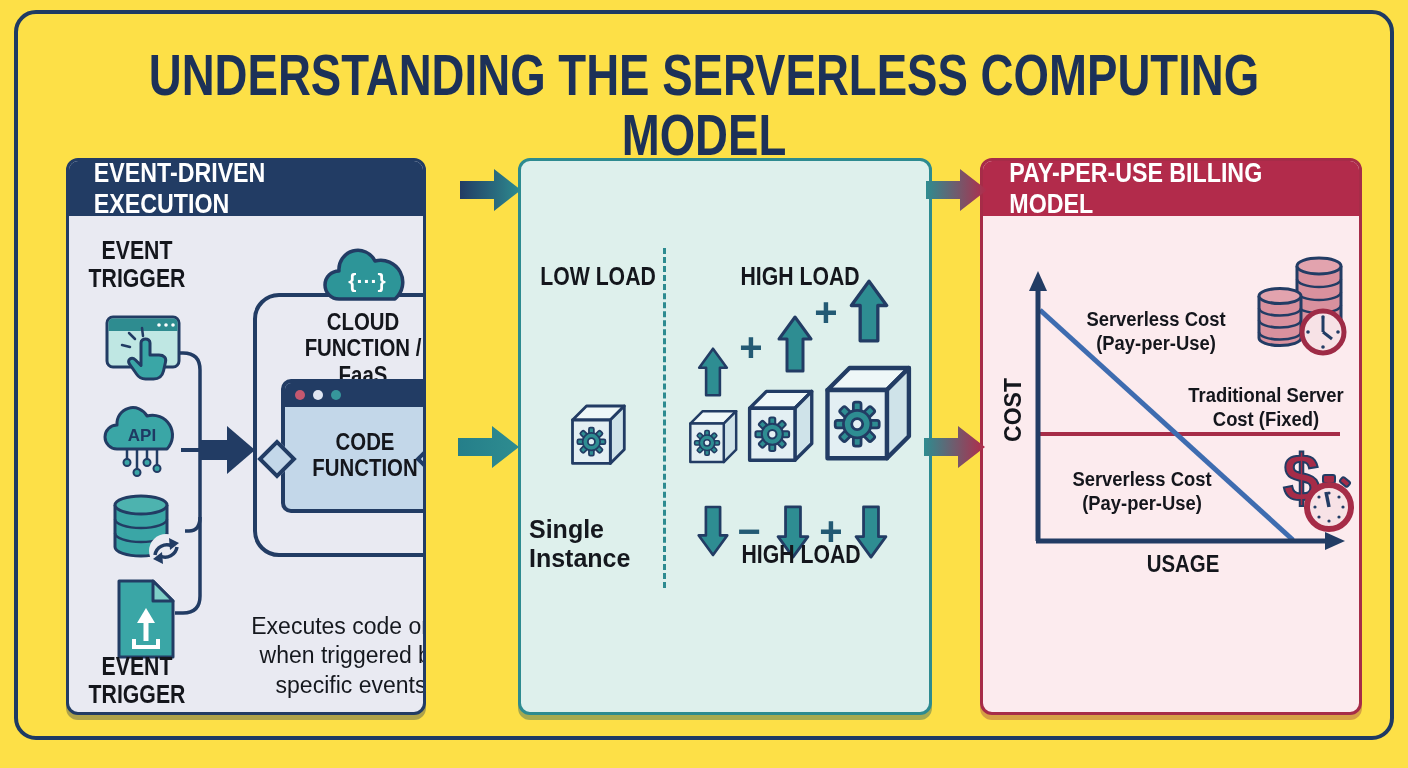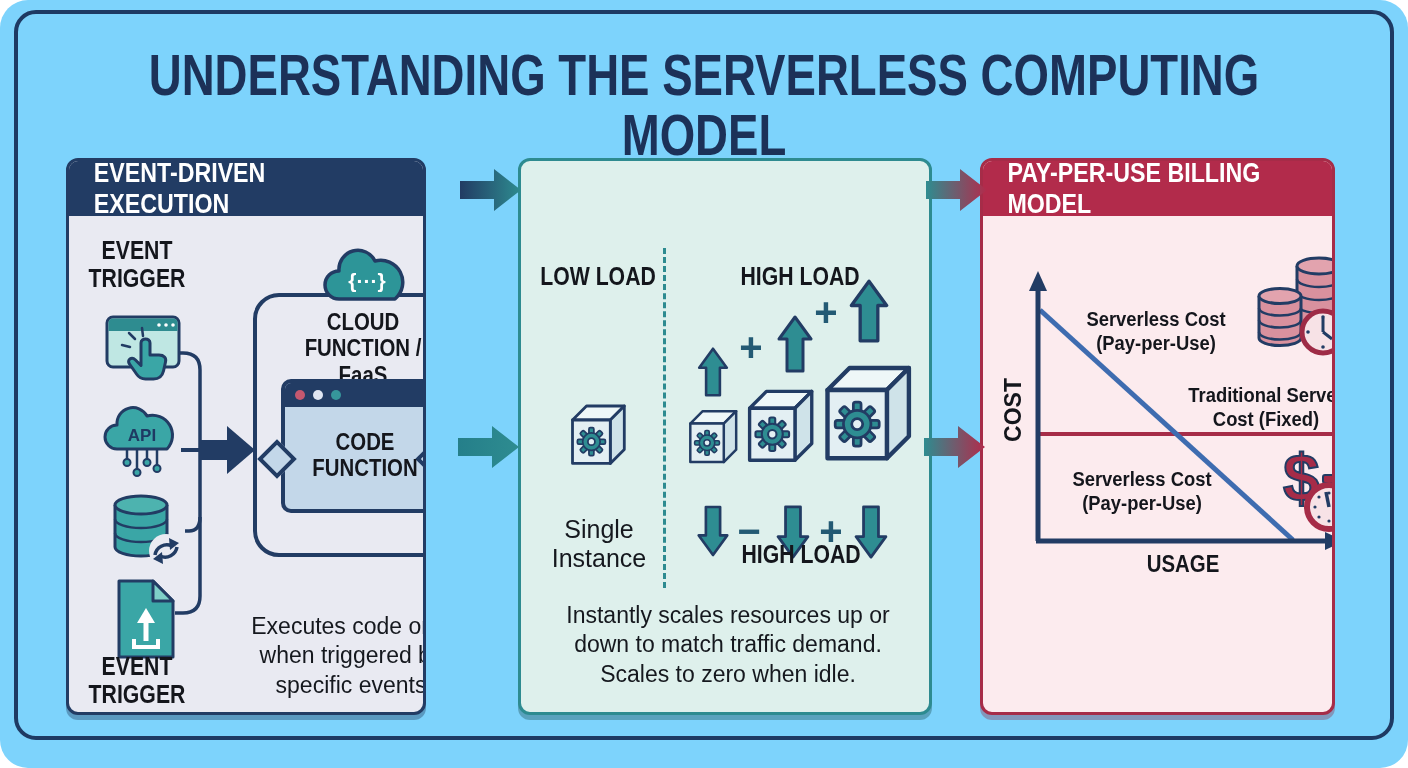--- a/index.html
+++ b/index.html
@@ -1,40 +1,40 @@
 <!DOCTYPE html>
 <html><head>
 <meta charset="utf-8">
 <style>
   html,body{margin:0;padding:0;background:#ffffff;}
   body{width:1408px;height:768px;position:relative;overflow:hidden;
        font-family:"Liberation Sans","DejaVu Sans",sans-serif;-webkit-font-smoothing:antialiased;}
-  .canvas{position:absolute;inset:0;background:#7dd3fc;border-radius:28px;}
+  .canvas{position:absolute;inset:0;background:#fde047;}
   .frame{position:absolute;left:14px;top:10px;width:1380px;height:730px;
          border:4px solid #1e3a63;border-radius:22px;box-sizing:border-box;}
   .title{position:absolute;left:0;top:46px;width:1408px;text-align:center;
          font-size:57px;font-weight:bold;color:#1c3158;line-height:1.05;letter-spacing:0;}
   .cond{display:inline-block;transform:scaleX(.8);transform-origin:50% 50%;white-space:pre-line;}
   .cond85{display:inline-block;transform:scaleX(.86);transform-origin:50% 50%;white-space:pre-line;}
 
   .panel{position:absolute;top:158px;height:557px;border-radius:12px;box-sizing:border-box;overflow:hidden;}
   .p1{left:46px;width:360px;border:3px solid #223c64;background:#e9eaf2;box-shadow:0 5px 0 rgba(25,45,80,.35);margin-left:20px;}
   .p2{left:518px;width:414px;border:3px solid #2d8b90;background:#def0ec;box-shadow:0 5px 0 rgba(35,90,95,.4);}
-  .p3{left:980px;width:355px;border:3px solid #a62c48;background:#fcebee;box-shadow:0 5px 0 rgba(140,40,65,.35);}
+  .p3{left:980px;width:382px;border:3px solid #a62c48;background:#fcebee;box-shadow:0 5px 0 rgba(140,40,65,.35);}
   .p-head{position:absolute;left:0;top:0;right:0;height:55px;display:flex;align-items:center;justify-content:center;
           color:#ffffff;font-weight:bold;font-size:27px;}
   .p1 .p-head{background:#223c64;}
   .p2 .p-head{background:#2e8c90;}
   .p3 .p-head{background:#b22b4b;}
 
   .abs{position:absolute;}
   .lbl{position:absolute;text-align:center;font-weight:bold;color:#14161c;line-height:1.1;
        transform:scaleX(.85);white-space:pre-line;}
   .cap{position:absolute;text-align:center;font-weight:400;color:#15181e;font-size:23px;line-height:1.28;white-space:pre-line;}
-  .plain{position:absolute;text-align:center;font-weight:400;color:#15181e;line-height:1.15;white-space:pre-line;}
+  .plain{position:absolute;text-align:left;font-weight:700;color:#15181e;line-height:1.15;white-space:pre-line;}
   .chart-lbl{position:absolute;text-align:center;font-weight:bold;color:#14161c;font-size:20px;line-height:1.2;
              transform:scaleX(.92);white-space:pre-line;}
   .sign{position:absolute;text-align:center;font-weight:bold;color:#235a74;font-size:40px;line-height:1;}
   .divider-dashed{position:absolute;width:0;border-left:3px dashed #2d8b90;}
 
   .faas-box{position:absolute;left:184px;top:132px;width:220px;height:264px;border:4px solid #223c64;
             border-radius:26px;box-sizing:border-box;}
   .code-win{position:absolute;left:212px;top:218px;width:160px;height:134px;border:4px solid #223c64;
             border-radius:10px;box-sizing:border-box;background:#c3d7e9;overflow:hidden;}
   .code-win-head{position:absolute;left:0;top:0;right:0;height:24px;background:#223c64;display:flex;align-items:center;gap:8px;padding-left:10px;}
@@ -222,23 +222,20 @@
     <svg class="abs" style="left:254px;top:344px;" width="36" height="54" viewBox="0 0 36 58">
       <polygon points="18,56 2,34 10,34 10,2 26,2 26,34 34,34" fill="#2e8d92" stroke="#223c64" stroke-width="3" stroke-linejoin="round"></polygon>
     </svg>
     <div class="sign" style="left:294px;top:350px;width:32px;">+</div>
     <svg class="abs" style="left:330px;top:344px;" width="40" height="54" viewBox="0 0 36 58">
       <polygon points="18,56 2,34 10,34 10,2 26,2 26,34 34,34" fill="#2e8d92" stroke="#223c64" stroke-width="3" stroke-linejoin="round"></polygon>
     </svg>
 
     <div class="lbl" style="left:190px;top:380px;width:180px;font-size:25px;">HIGH LOAD</div>
 
-    <div class="cap" style="left:28px;top:440px;width:358px;">Instantly scales resources up or
-down to match traffic demand.
-Scales to zero when idle.</div>
   </section>
 
   <section class="panel p3">
     <div class="p-head">
       <span class="cond85">PAY-PER-USE BILLING MODEL</span>
     </div>
 
     <svg class="abs" style="left:0;top:0;" width="382" height="557" viewBox="0 0 382 557">
       <line x1="55" y1="273" x2="357" y2="273" stroke="#a62c48" stroke-width="4"></line>
       <line x1="57" y1="149" x2="310" y2="379" stroke="#3e6cb0" stroke-width="5"></line>

